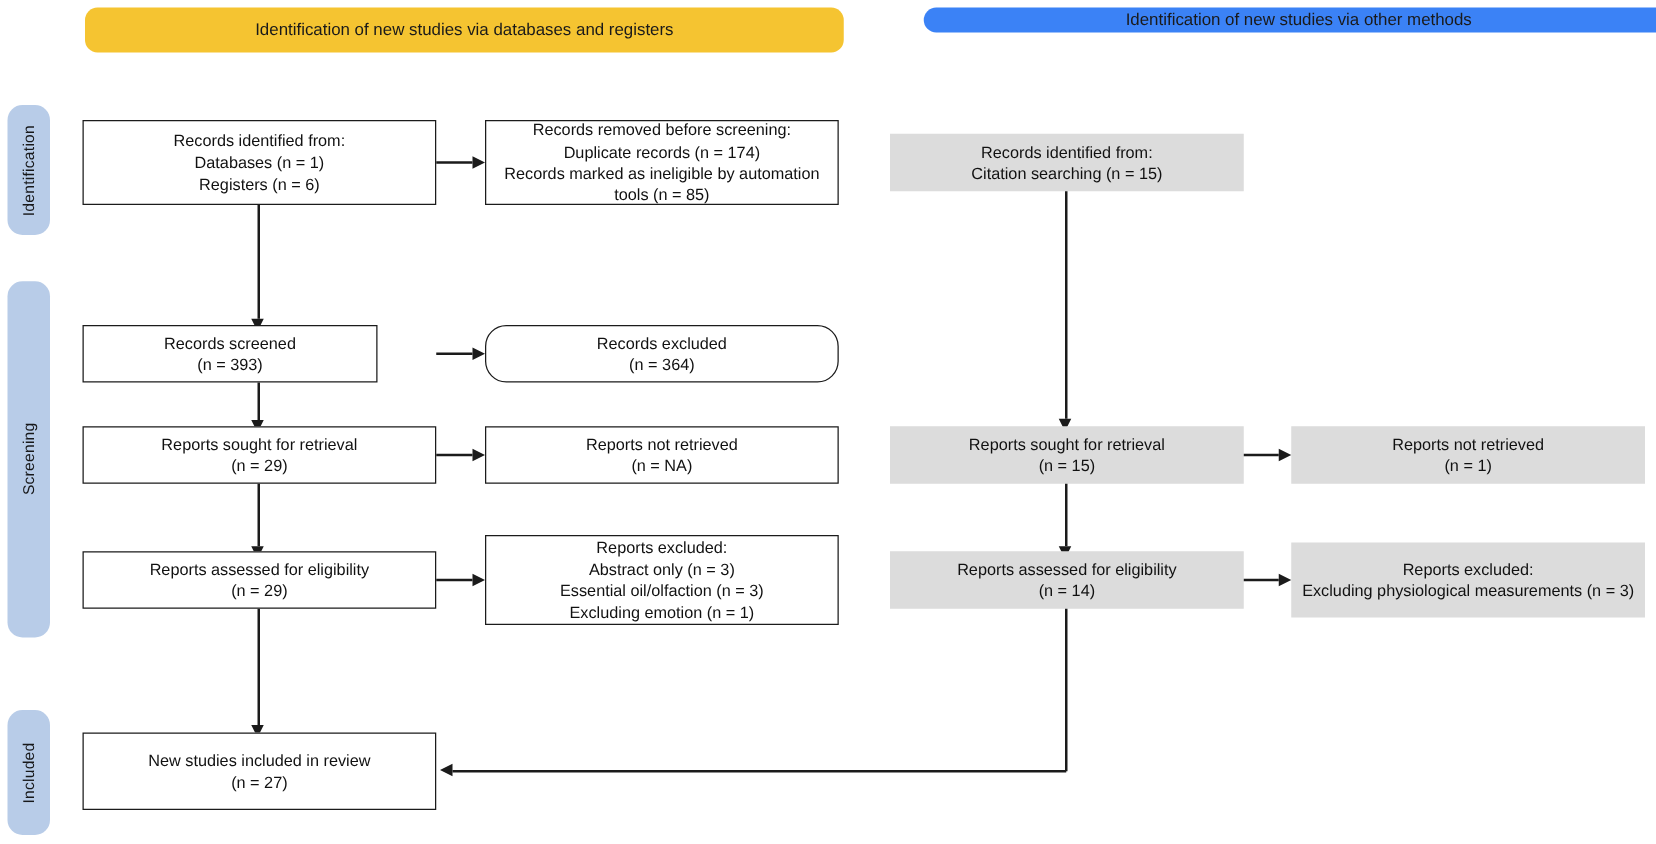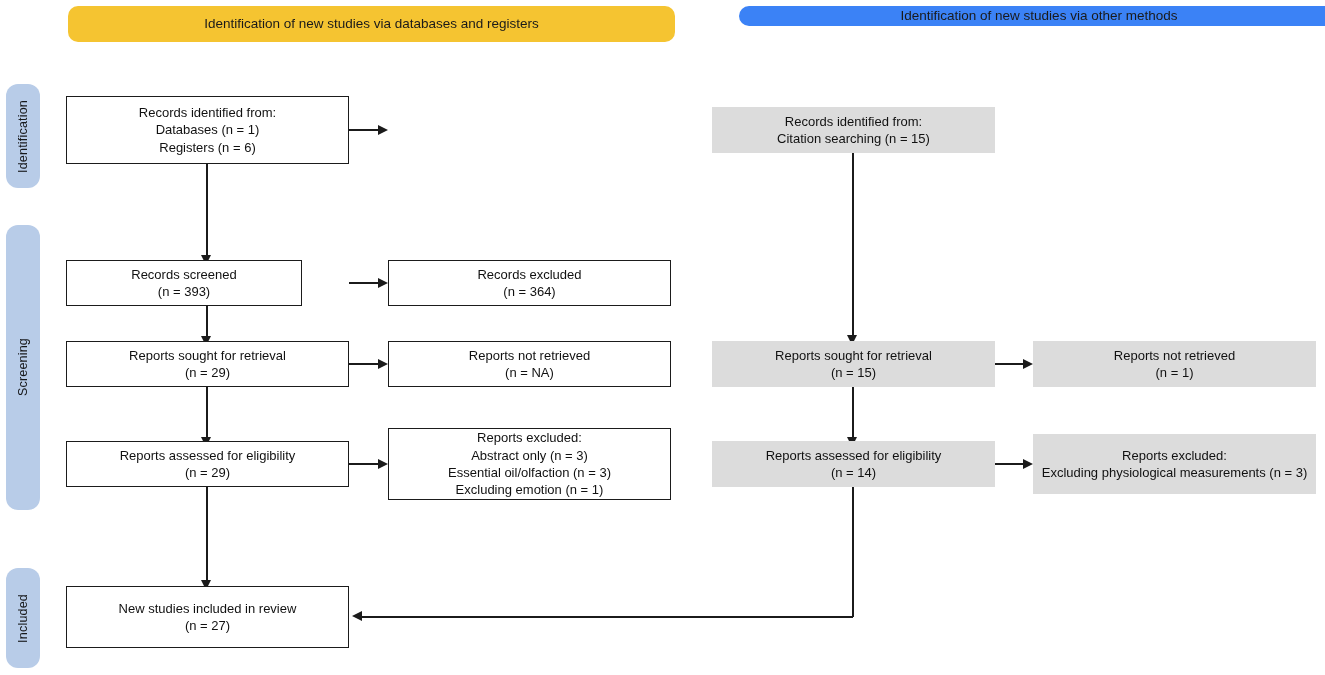--- a/index.html
+++ b/index.html
@@ -132,37 +132,40 @@
     <span>Screening</span>
   </div>
   <div class="pill pill-included">
     <span>Included</span>
   </div>
 
   <div class="box box-white" style="left:66px; top:96px; width:283px; height:68px;">Records identified from:
 Databases (n = 1)
 Registers (n = 6)</div>
 
+  <div class="box box-white" style="left:388px; top:96px; width:283px; height:68px;">Records removed before screening:
+Duplicate records (n = 174)
+Records marked as ineligible by automation tools (n = 85)</div>
 
   <div class="line hline" style="left:349px; top:129px; width:29px;"></div>
   <div class="arrow arrow-right" style="left:378px; top:124.5px;"></div>
 
   <div class="line vline" style="left:206px; top:164px; height:91px;"></div>
   <div class="arrow arrow-down" style="left:201px; top:255px;"></div>
 
   <div class="box box-gray" style="left:712px; top:107px; width:283px; height:46px;">Records identified from:
 Citation searching (n = 15)</div>
 
   <div class="line vline" style="left:852px; top:153px; height:182px;"></div>
   <div class="arrow arrow-down" style="left:847px; top:335px;"></div>
 
   <div class="box box-white" style="left:66px; top:260px; width:236px; height:46px;">Records screened
 (n = 393)</div>
 
-  <div class="box box-white" style="left:388px; top:260px; width:283px; height:46px;">Records excluded
+  <div class="box box-white" style="left:388px; top:260px; width:283px; height:46px;border-radius:17px;">Records excluded
 (n = 364)</div>
 
   <div class="line hline" style="left:349px; top:282px; width:29px;"></div>
   <div class="arrow arrow-right" style="left:378px; top:277.5px;"></div>
 
   <div class="line vline" style="left:206px; top:306px; height:30px;"></div>
   <div class="arrow arrow-down" style="left:201px; top:336px;"></div>
 
   <div class="box box-white" style="left:66px; top:341px; width:283px; height:46px;">Reports sought for retrieval
 (n = 29)</div>

